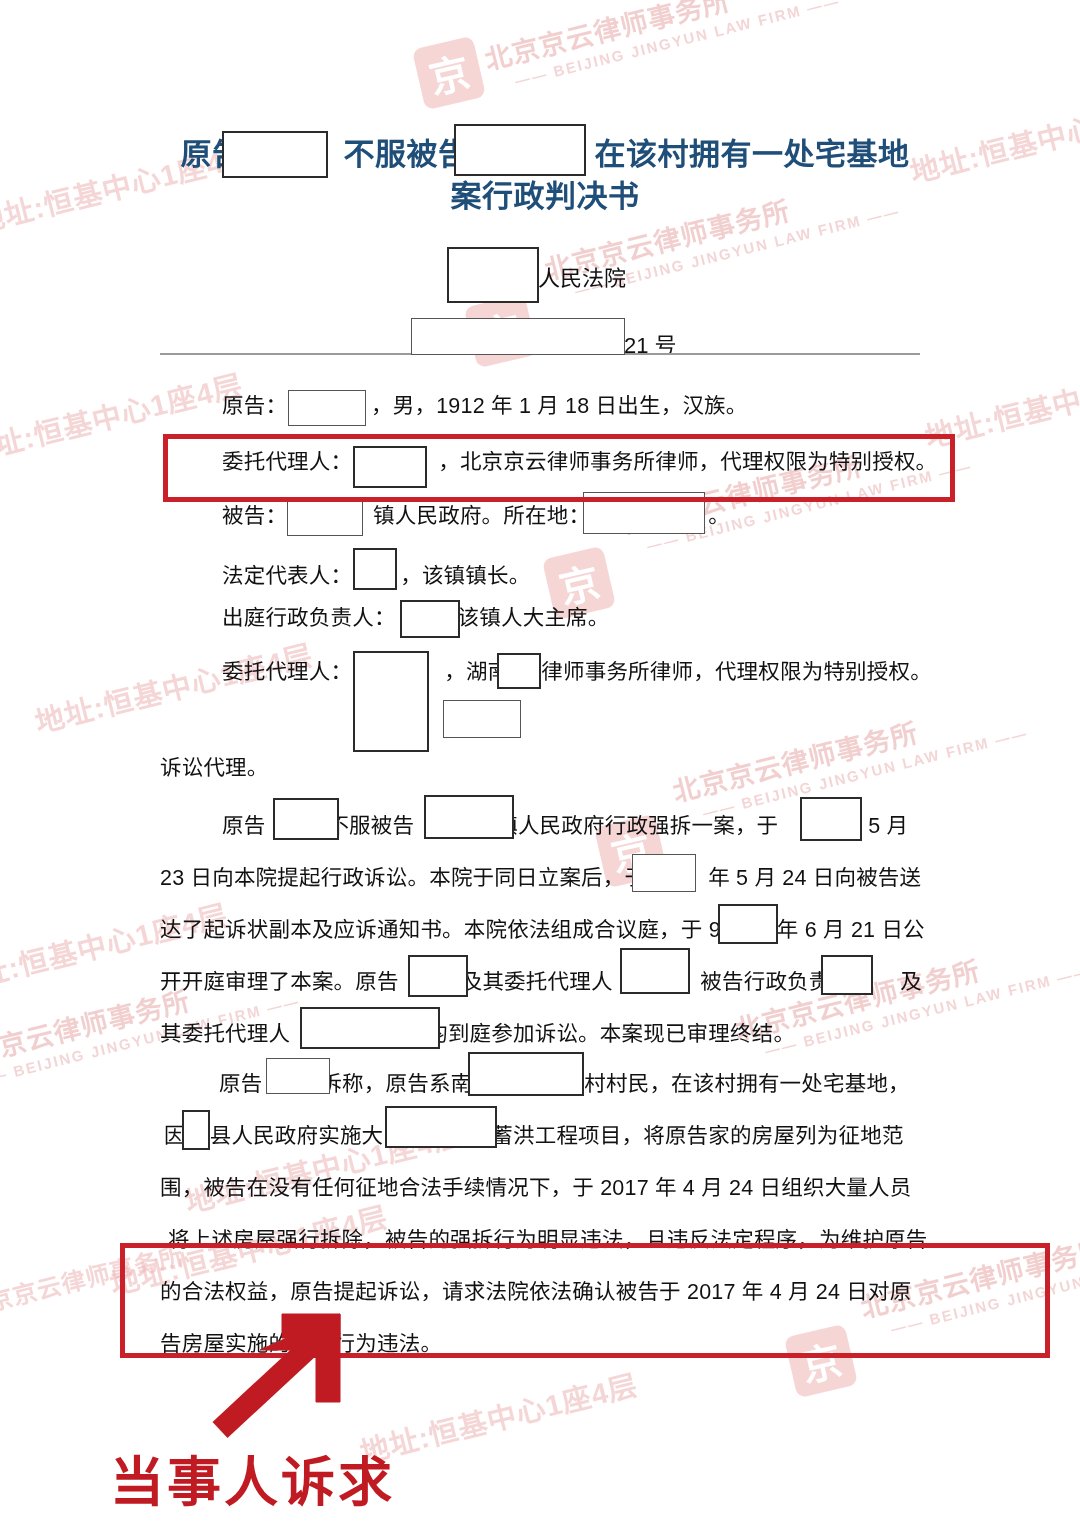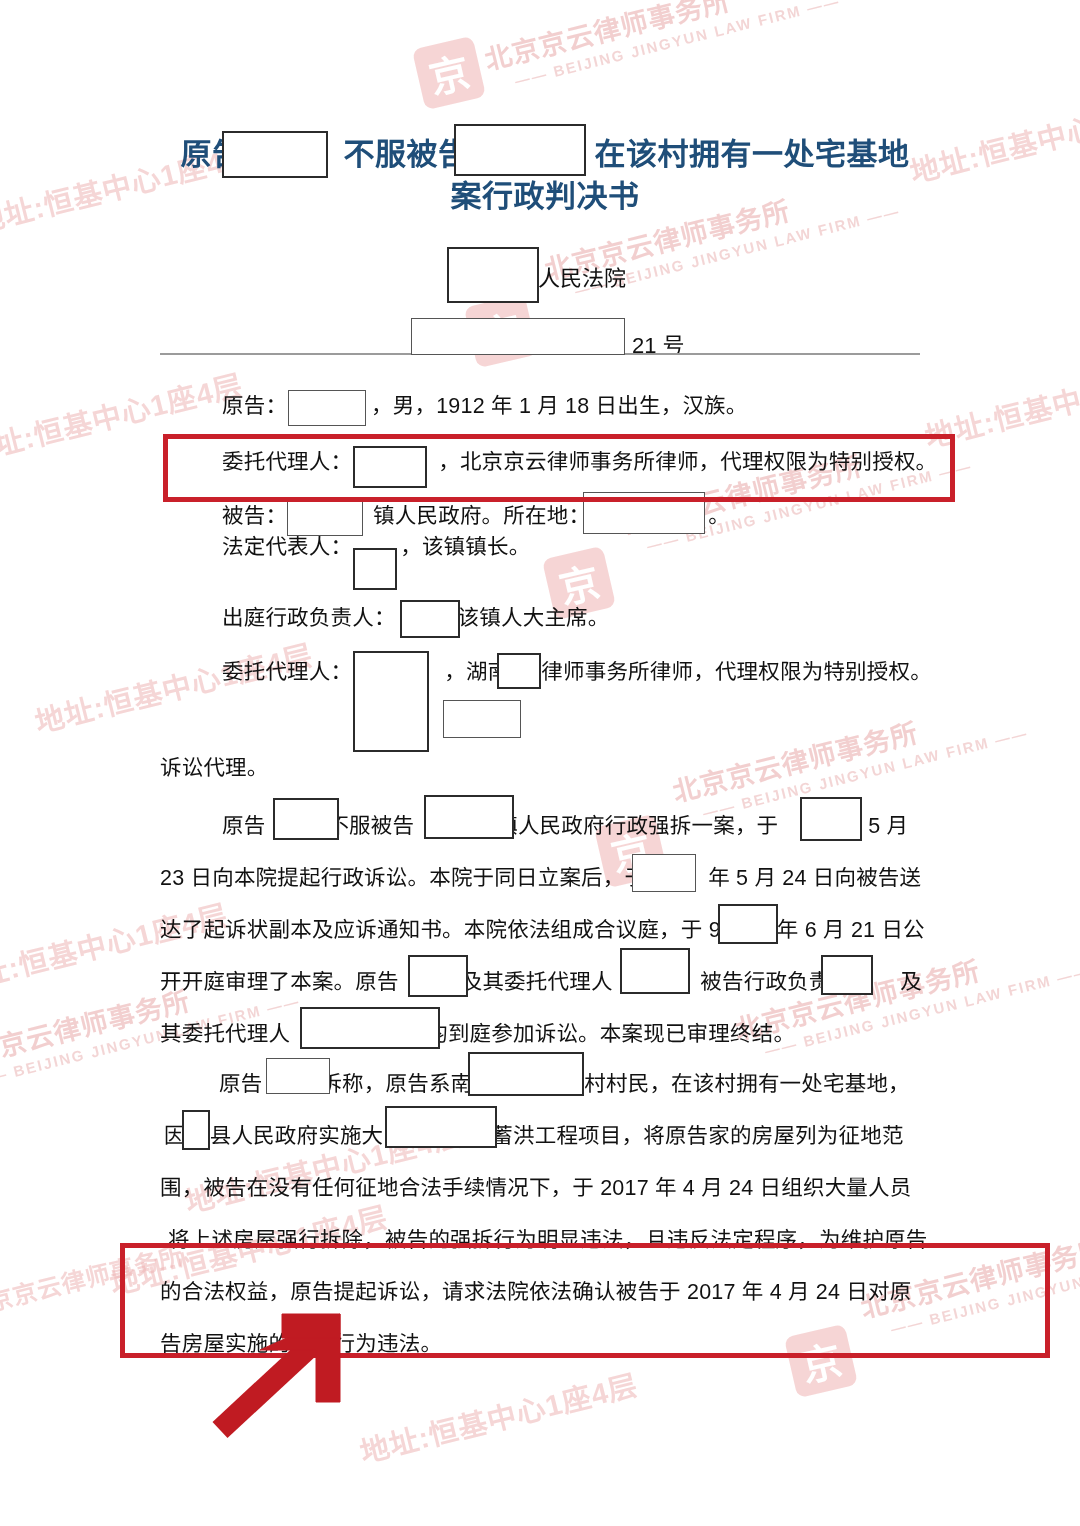--- a/index.html
+++ b/index.html
@@ -119,21 +119,21 @@
     <div>案行政判决书</div>
   </div>
   <div class="redact" style="left:222px;top:131px;width:102px;height:43px;"></div>
   <div class="redact" style="left:454px;top:124px;width:128px;height:48px;"></div>
 
   <div class="court-line" style="left:538px;top:260px;">
     <span>人民法院</span>
   </div>
   <div class="redact" style="left:447px;top:247px;width:88px;height:52px;"></div>
 
-  <div class="court-line" style="left:624px;top:327px;padding-left:8px;">
+  <div class="court-line" style="left:624px;top:327px;">
     <span>21 号</span>
   </div>
   <div class="redact thin" style="left:411px;top:318px;width:212px;height:35px;"></div>
 
   <div class="hr" style="left:160px;top:353px;width:760px;"></div>
 
   <div class="bodytext" style="left:222px;top:396px;">
     <span>原告：</span><span style="display:inline-block;width:84px;"></span><span>，男，1912 年 1 月 18 日出生，汉族。</span>
   </div>
   <div class="redact thin" style="left:288px;top:390px;width:76px;height:34px;"></div>
@@ -142,21 +142,21 @@
     <span>委托代理人：</span><span style="display:inline-block;width:86px;"></span><span>，北京京云律师事务所律师，代理权限为特别授权。</span>
   </div>
   <div class="redact" style="left:353px;top:446px;width:70px;height:38px;"></div>
 
   <div class="bodytext" style="left:222px;top:506px;">
     <span>被告：</span><span style="display:inline-block;width:86px;"></span><span>镇人民政府。所在地：</span><span style="display:inline-block;width:118px;"></span><span>。</span>
   </div>
   <div class="redact thin" style="left:287px;top:500px;width:74px;height:34px;"></div>
   <div class="redact thin" style="left:583px;top:492px;width:120px;height:40px;"></div>
 
-  <div class="bodytext" style="left:222px;top:537px;">
+  <div class="bodytext" style="left:222px;top:566px;">
     <span>法定代表人：</span><span style="display:inline-block;width:48px;"></span><span>，该镇镇长。</span>
   </div>
   <div class="redact" style="left:353px;top:548px;width:40px;height:38px;"></div>
 
   <div class="bodytext" style="left:222px;top:608px;">
     <span>出庭行政负责人：</span><span style="display:inline-block;width:62px;"></span><span>该镇人大主席。</span>
   </div>
   <div class="redact" style="left:400px;top:600px;width:56px;height:34px;"></div>
 
   <div class="bodytext" style="left:222px;top:662px;">
@@ -229,14 +229,15 @@
   <div class="annbox" style="left:120px;top:1243px;width:920px;height:105px;"></div>
 
   <svg class="arrow" style="left:190px;top:1310px;" width="180" height="130" viewBox="0 0 180 130">
     <g fill="#c01b22" stroke="#c01b22">
       <path d="M30 120 L140 18" stroke-width="22" stroke-linecap="butt"></path>
       <path d="M150 4 L150 92 L126 92 L126 40 L70 40 Z"></path>
       <path d="M150 4 L92 4 L92 28 L150 28 Z"></path>
     </g>
   </svg>
 
+  <div class="caption" style="left:110px;top:1438px;">当事人诉求</div>
 
 </div>
 
 </body></html>

